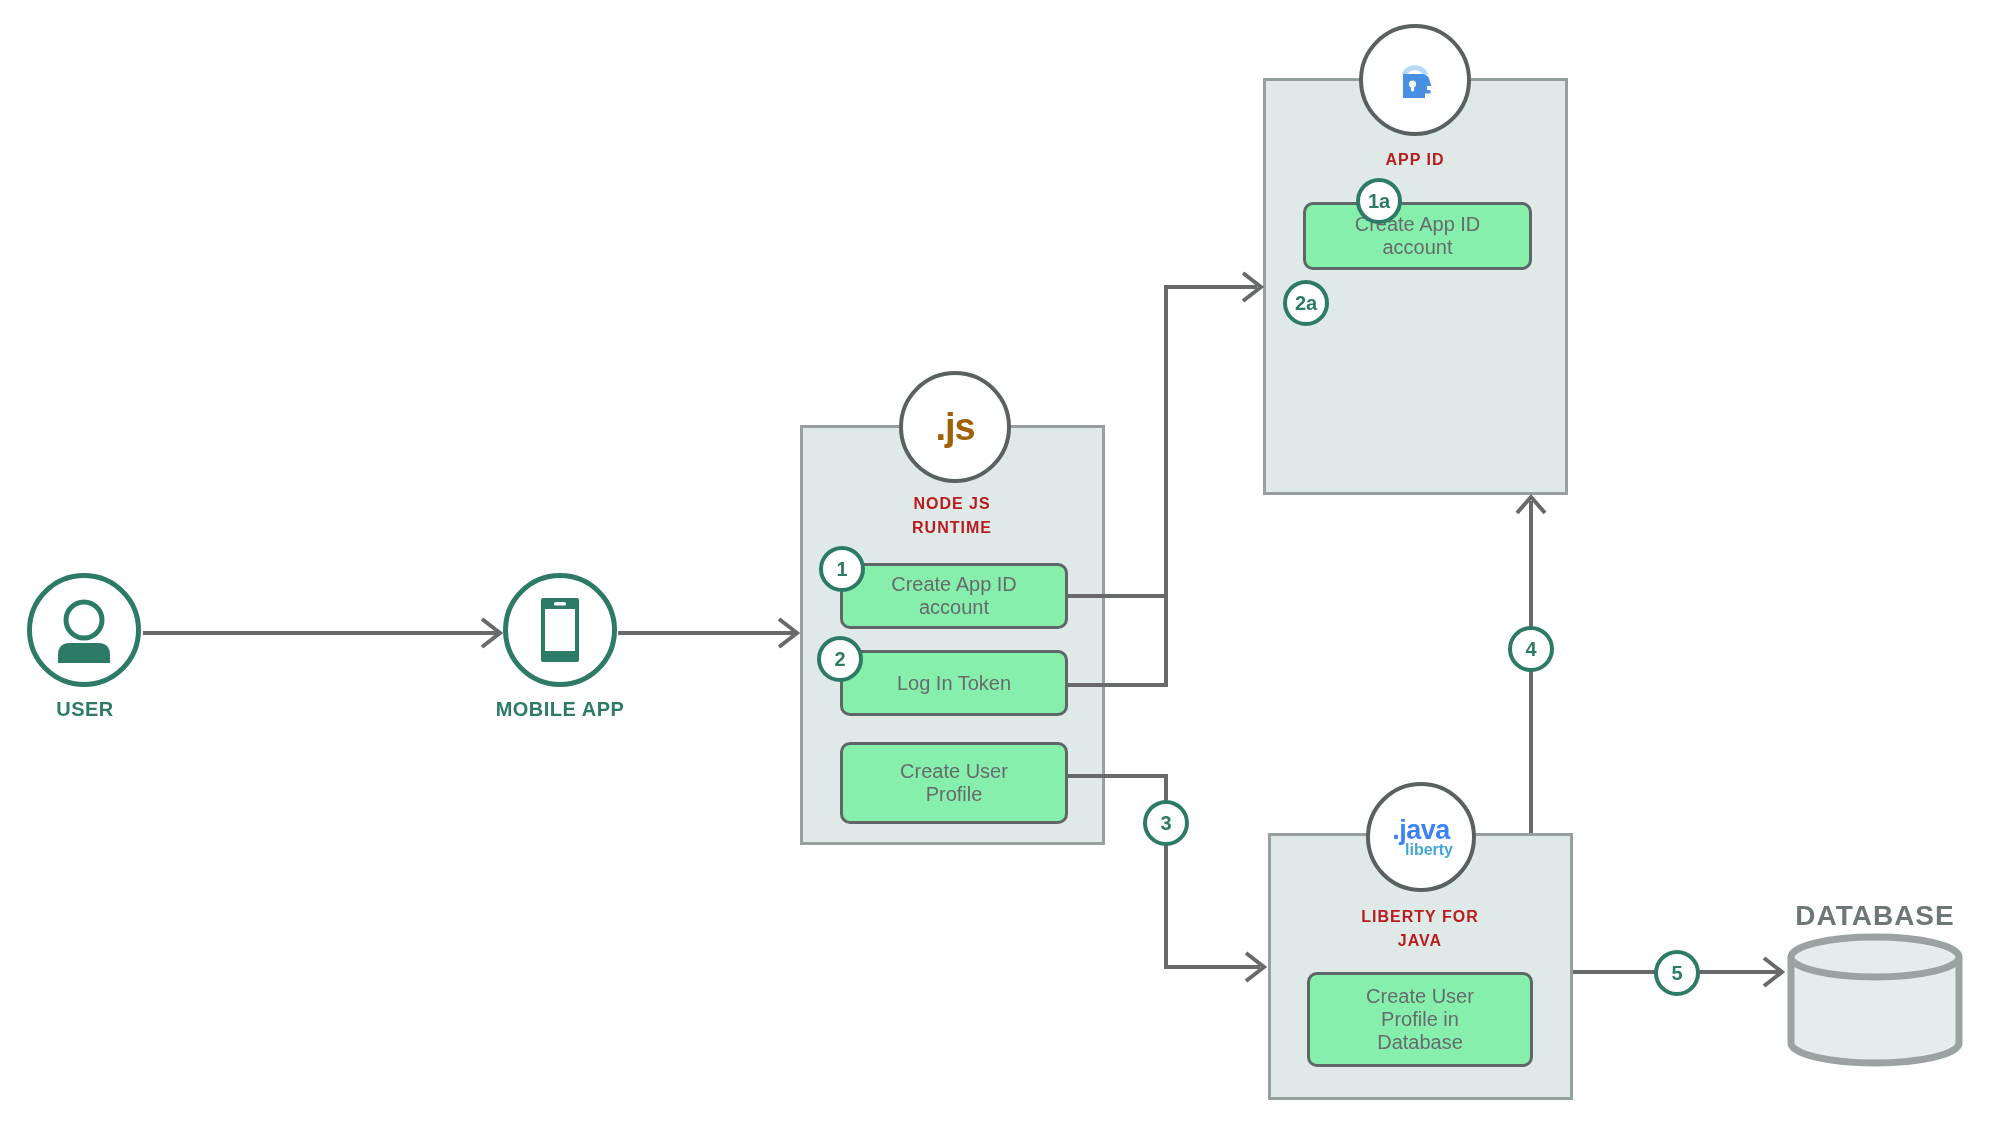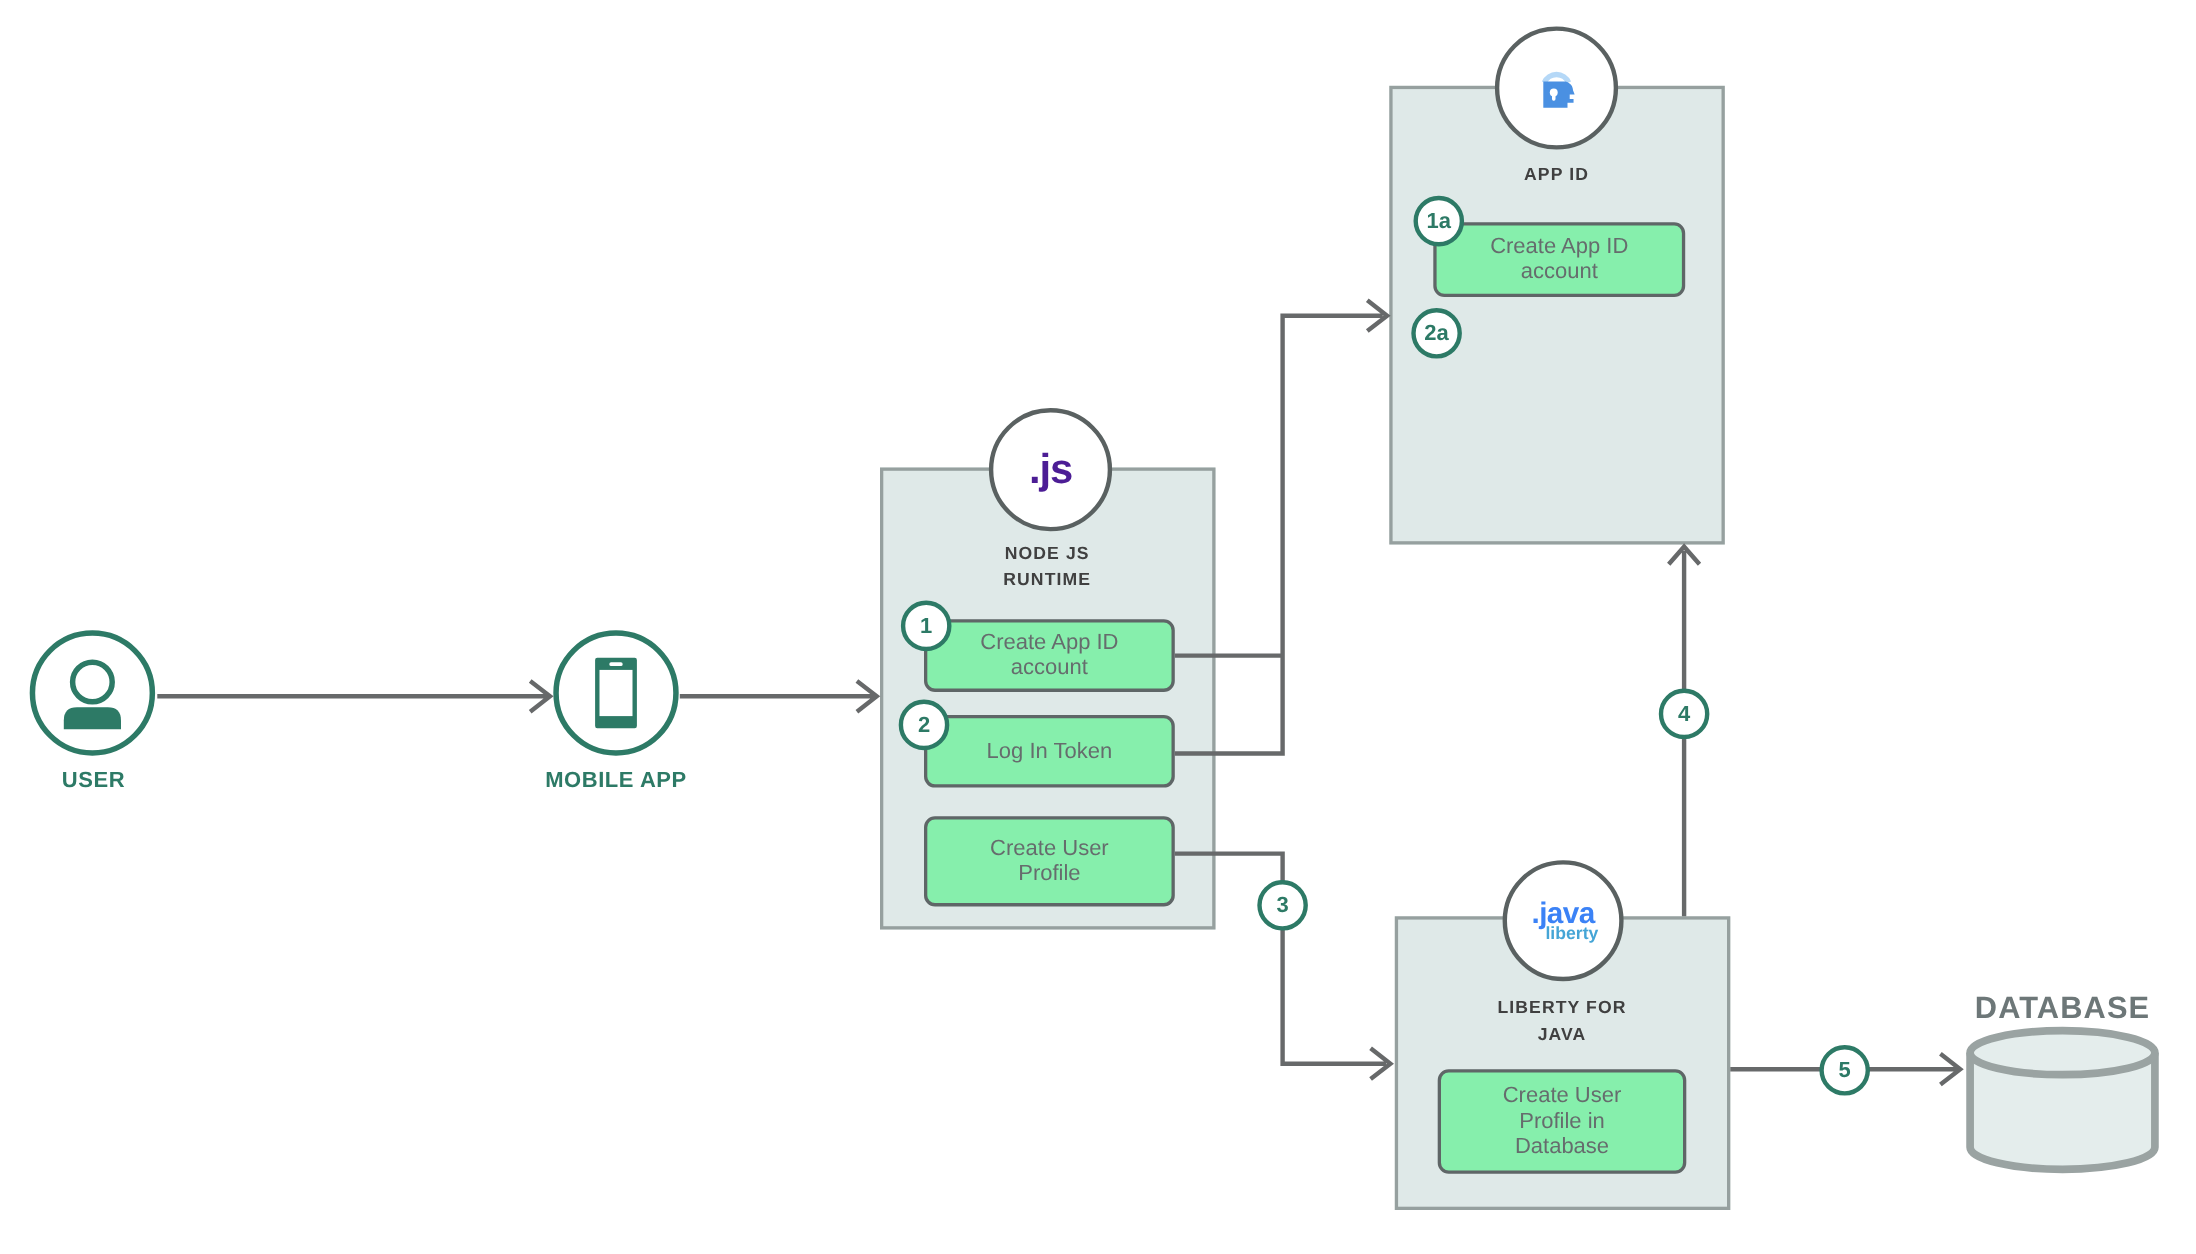--- a/index.html
+++ b/index.html
@@ -14,26 +14,26 @@
   }
   
   #wires{z-index:2;pointer-events:none;}
   
   .icon-circle{
     position:absolute;background:#ffffff;border-radius:50%;box-sizing:border-box;z-index:3;
     display:flex;align-items:center;justify-content:center;flex-direction:column;
   }
   .icon-circle.gray{border:4px solid #5a6161;}
   .icon-circle.teal{border:5px solid #2d7a66;}
-  .js-text{color:#4c1d95;font-weight:bold;font-size:38px;letter-spacing:-1px;}
+  .js-text{color:#a16207;font-weight:bold;font-size:38px;letter-spacing:-1px;}
   .java-text{color:#3b82f6;font-weight:bold;font-size:27px;line-height:24px;letter-spacing:-0.5px;}
   .java-sub{color:#45a5d6;font-weight:bold;font-size:16px;line-height:15px;padding-left:16px;letter-spacing:0;}
   
   .section-label{
-    position:absolute;color:#404040;font-weight:bold;font-size:16px;letter-spacing:1px;
+    position:absolute;color:#b91c1c;font-weight:bold;font-size:16px;letter-spacing:1px;
     text-align:center;line-height:24px;z-index:3;
   }
   .node-label{
     position:absolute;color:#2d7a66;font-weight:bold;font-size:20px;letter-spacing:0.5px;
     text-align:center;z-index:3;
   }
   .db-label{
     position:absolute;color:#6d7778;font-weight:bold;font-size:28px;letter-spacing:1px;
     text-align:center;z-index:3;
   }
@@ -116,21 +116,21 @@
       <path d="M20 26 H40 C45 27 47 31 47 34 L48.5 38 L44 38 L44 42 L47.5 42 L47.5 45.5 L42 45.5 L42 50 L20 50 Z" fill="#4a90e2"></path>
       <circle cx="29.5" cy="36" r="3.6" fill="#ffffff"></circle>
       <rect x="27.9" y="36" width="3.2" height="7.5" rx="1.4" fill="#ffffff"></rect>
     </svg>
   </div>
   <div class="section-label" style="left:1315px;top:148px;width:200px;">APP ID</div>
 
   <div class="step" style="left:1303px;top:202px;width:229px;height:68px;">
     <span>Create App ID account</span>
   </div>
-  <div class="badge" style="left:1285px;top:178px;">1a</div>
+  <div class="badge" style="left:1356px;top:178px;">1a</div>
 
   <div class="badge" style="left:1283px;top:280px;">2a</div>
 
 
   <div class="icon-circle gray" style="left:1366px;top:782px;width:110px;height:110px;">
     <div style="text-align:center;">
       <div class="java-text">.java</div>
       <div class="java-sub">liberty</div>
     </div>
   </div>

